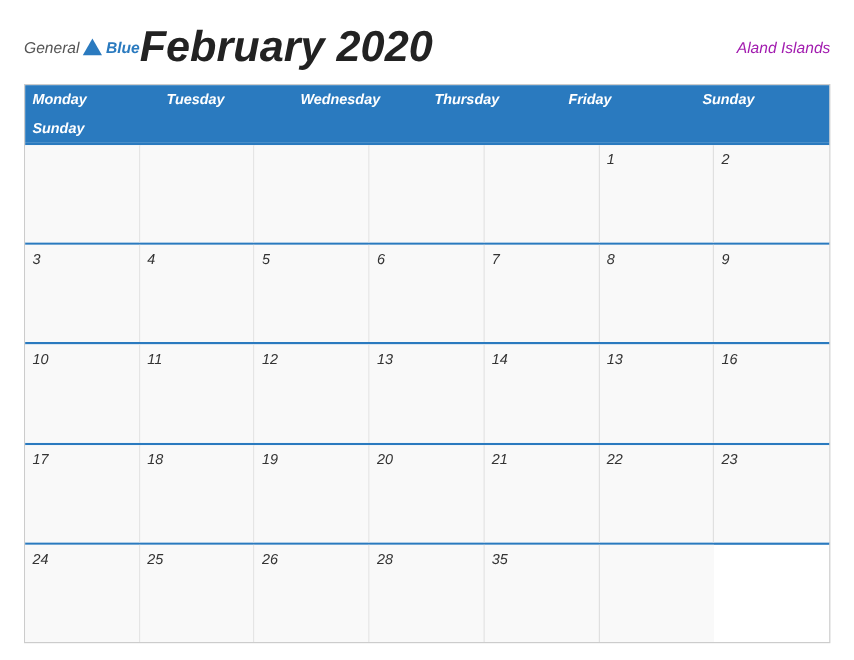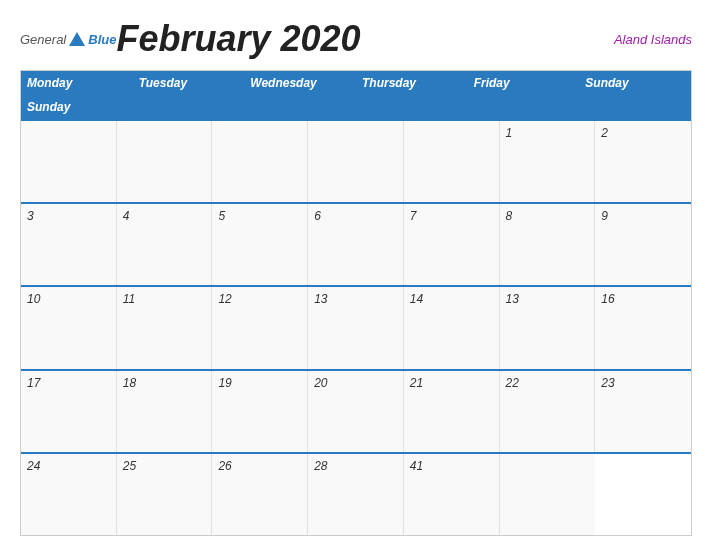--- a/index.html
+++ b/index.html
@@ -173,18 +173,18 @@
           <div class="cal-cell"><span class="day-num">20</span></div>
           <div class="cal-cell"><span class="day-num">21</span></div>
           <div class="cal-cell"><span class="day-num">22</span></div>
           <div class="cal-cell"><span class="day-num">23</span></div>
         </div>
         <div class="cal-week">
           <div class="cal-cell"><span class="day-num">24</span></div>
           <div class="cal-cell"><span class="day-num">25</span></div>
           <div class="cal-cell"><span class="day-num">26</span></div>
           <div class="cal-cell"><span class="day-num">28</span></div>
-          <div class="cal-cell"><span class="day-num">41</span></div>
+          <div class="cal-cell"><span class="day-num">35</span></div>
           <div class="cal-cell empty"></div>
         </div>
       </div>
   </div>
 </div>
 
 </body></html>

